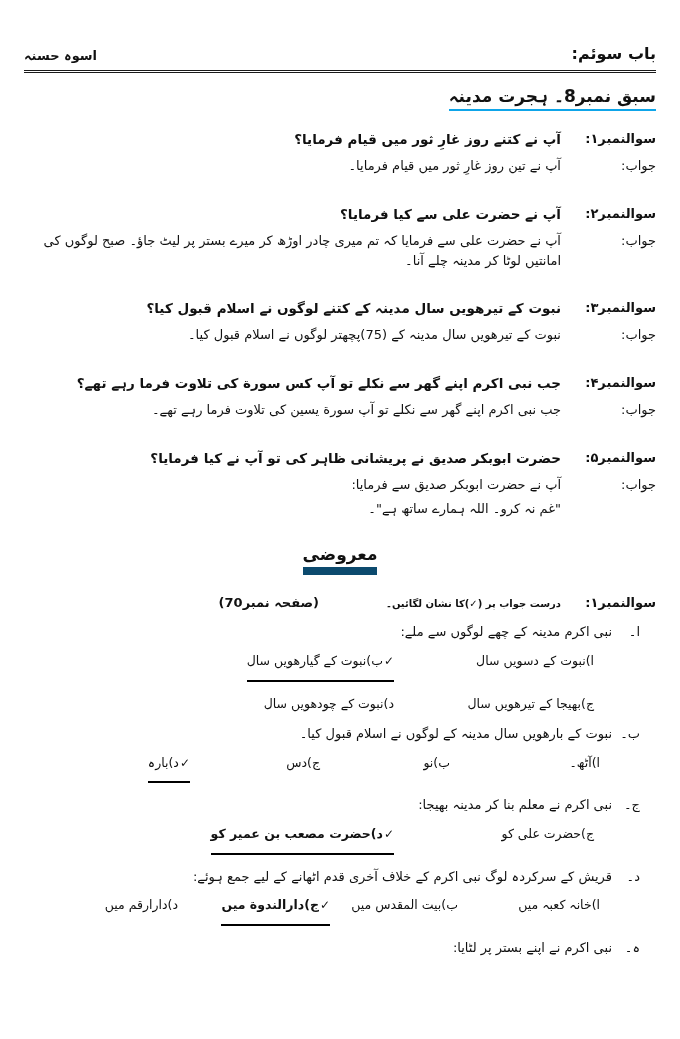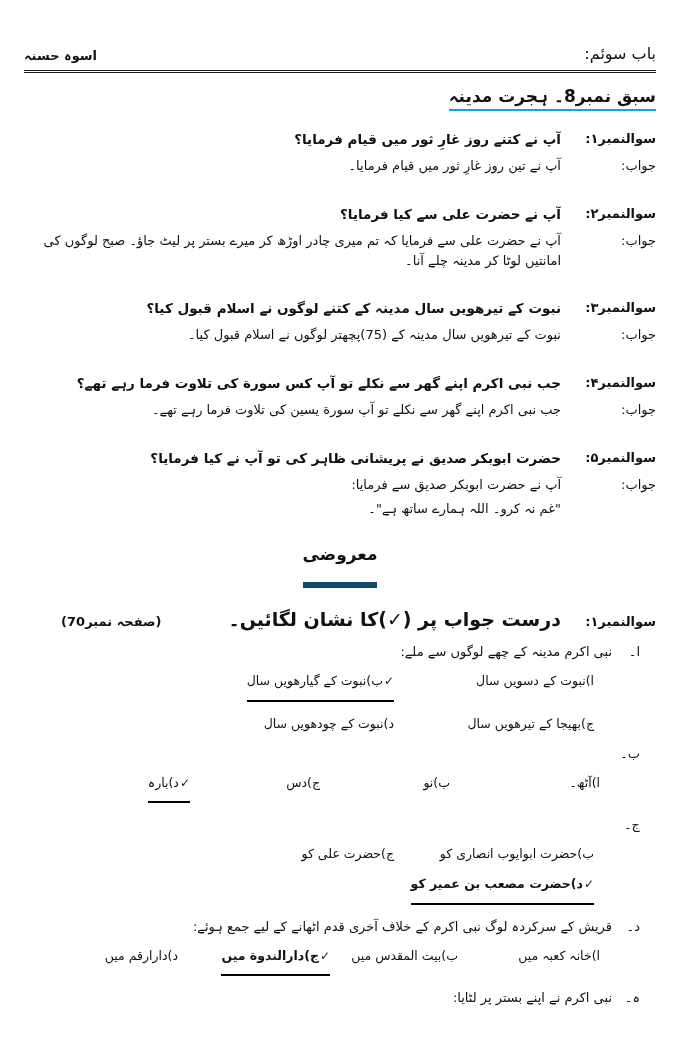--- a/index.html
+++ b/index.html
@@ -10,21 +10,21 @@
     color:#111; direction:rtl; overflow:hidden;
   }
   .page { width:680px; height:1039px; padding:0 24px; overflow:hidden; }
 
   
   .doc-header {
     display:flex; justify-content:space-between; align-items:flex-end;
     padding-top:44px; padding-bottom:7px;
     border-bottom:3px double #1a1a1a;
   }
-  .chapter { font-size:16px; font-weight:normal;margin-left:28px; }
+  .chapter { font-size:16px; font-weight:bold;margin-left:28px; }
   .book { font-size:13px; font-weight:bold; }
 
   
   .title-row { margin-top:13px; }
   .lesson-title {
     display:inline-block; font-size:17px; font-weight:bold;
     border-bottom:2px solid #0ea5e9; padding-bottom:3px;
   }
 
   
@@ -34,27 +34,27 @@
   .qa-label { flex:0 0 95px; font-size:13px; font-weight:bold; }
   .qa-label.ans { font-weight:normal; }
   .q-text { font-size:13.5px; font-weight:bold; }
   .a-text { font-size:13px; font-weight:normal; }
   .quote-line { margin-right:95px; font-size:13px; margin-top:2px; }
 
   
   .section-heading-row { text-align:center; margin:10px 0 20px; }
   .section-heading {
     display:inline-block; font-size:17px; font-weight:bold;
-    border-bottom:6px solid #0c4a6e; padding-bottom:18px;
+    border-bottom:8px solid #0c4a6e; padding-bottom:3px;
   }
 
   
   .obj-header { display:flex; align-items:baseline; margin-bottom:12px; }
   .obj-header .qa-label { flex:0 0 95px; }
-  .obj-instruction { font-size:19px; font-weight:bold; }
+  .obj-instruction { font-size:10px; font-weight:bold; }
   .page-ref { font-size:13px; font-weight:bold; margin-right:67px; }
 
   .obj-item { margin-bottom:6px; }
   .stem-row { display:flex; margin:10px 0 10px; line-height:1.5; }
   .item-marker { flex:0 0 44px; padding-right:16px; font-size:13px; }
   .item-stem { font-size:13px; }
 
   .opts { display:grid; margin:0 62px 12px 0; row-gap:13px; align-items:baseline; }
   .opts.cols2 { grid-template-columns:200px auto; }
   .opts.cols4b { grid-template-columns:150px 130px 130px auto; margin-right:56px; }
@@ -158,35 +158,36 @@
       <span class="opt"><span class="optline">ا)نبوت کے دسویں سال</span></span>
       <span class="opt checked"><span class="optline"><span class="check">✓</span><span>ب)نبوت کے گیارھویں سال</span></span></span>
       <span class="opt"><span class="optline">ج)بھیجا کے تیرھویں سال</span></span>
       <span class="opt"><span class="optline">د)نبوت کے چودھویں سال</span></span>
     </div>
   </div>
 
   <div class="obj-item">
     <div class="stem-row">
       <span class="item-marker">ب۔</span>
+      <span class="item-stem">نبوت کے بارھویں سال مدینہ کے لوگوں نے اسلام قبول کیا۔</span>
     </div>
     <div class="opts cols4b">
       <span class="opt"><span class="optline">ا)آٹھ۔</span></span>
       <span class="opt"><span class="optline">ب)نو</span></span>
       <span class="opt"><span class="optline">ج)دس</span></span>
       <span class="opt checked"><span class="optline"><span class="check">✓</span><span>د)بارہ</span></span></span>
     </div>
   </div>
 
   <div class="obj-item">
     <div class="stem-row">
       <span class="item-marker">ج۔</span>
+      <span class="item-stem">نبی اکرم نے معلم بنا کر مدینہ بھیجا:</span>
     </div>
     <div class="opts cols2">
-      <span class="opt"><span class="optline">ب)حضرت ابوایوب انصاری کو</span></span>
       <span class="opt"><span class="optline">ج)حضرت علی کو</span></span>
       <span class="opt checked bold"><span class="optline"><span class="check">✓</span><span>د)حضرت مصعب بن عمیر کو</span></span></span>
     </div>
   </div>
 
   <div class="obj-item">
     <div class="stem-row">
       <span class="item-marker">د۔</span>
       <span class="item-stem">قریش کے سرکردہ لوگ نبی اکرم کے خلاف آخری قدم اٹھانے کے لیے جمع ہوئے:</span>
     </div>

